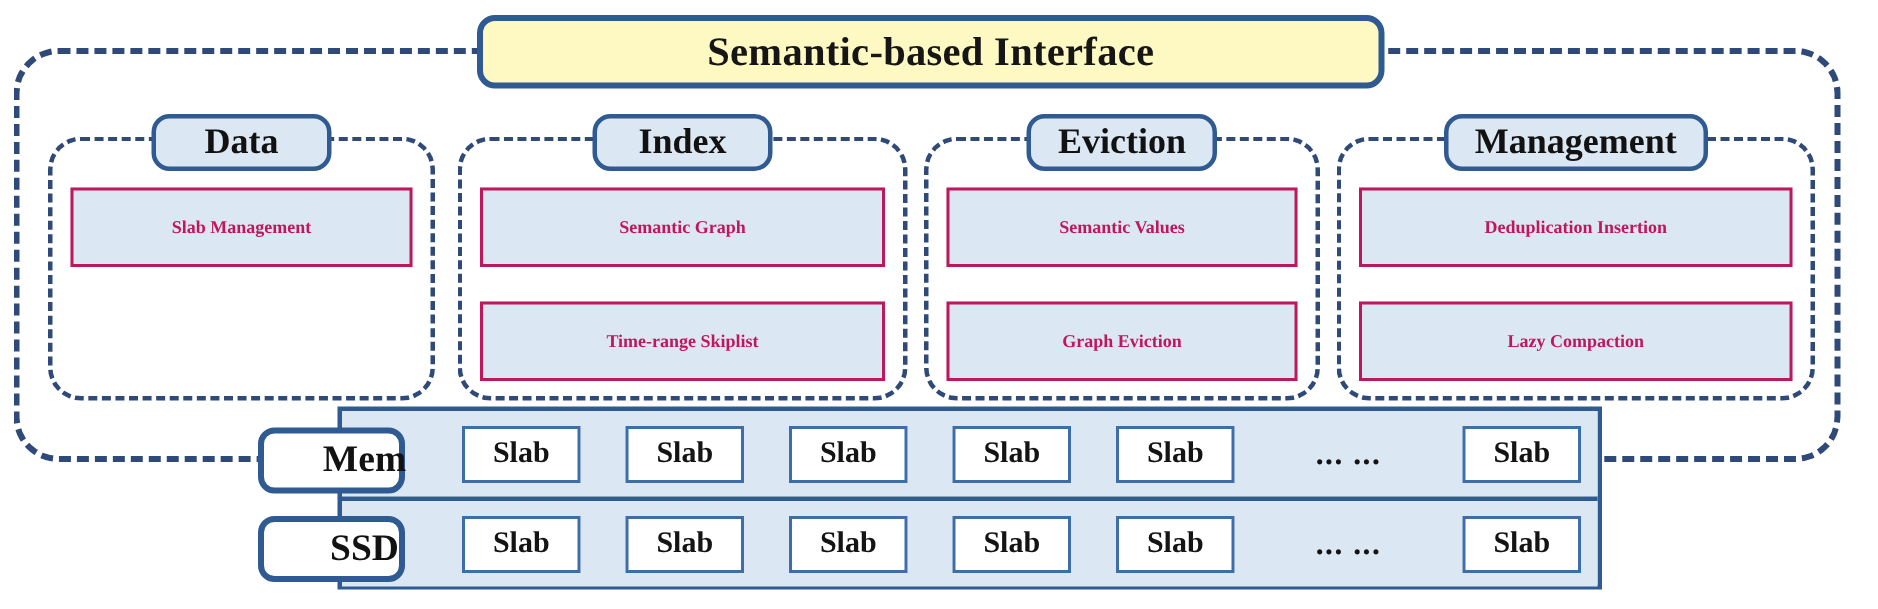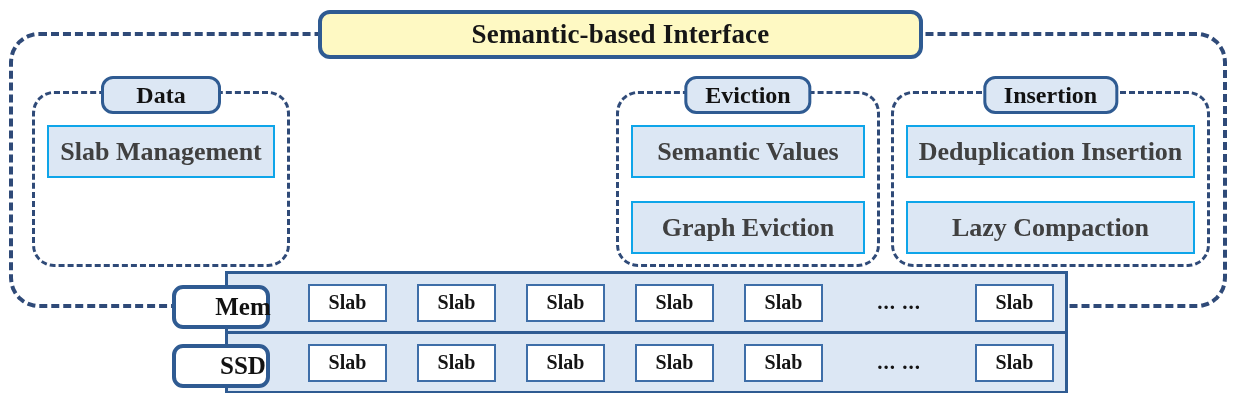--- a/index.html
+++ b/index.html
@@ -93,27 +93,27 @@
     font-size: 24px;
     font-weight: bold;
     color: #121212;
     white-space: nowrap;
     z-index: 4;
   }
   .item-box {
     box-sizing: border-box;
     height: 53px;
     background: #dce7f4;
-    border: 2px solid #0ea5e9;
-    display: flex;
-    align-items: center;
-    justify-content: center;
-    font-size: 26px;
-    font-weight: bold;
-    color: #404040;
+    border: 2px solid #be185d;
+    display: flex;
+    align-items: center;
+    justify-content: center;
+    font-size: 12px;
+    font-weight: bold;
+    color: #be185d;
     white-space: nowrap;
   }
 
   .group.g0 { left: 32px;  width: 258px; }
   .group.g1 { left: 305px; width: 300px; }
   .group.g2 { left: 616px; width: 264px; }
   .group.g3 { left: 891px; width: 319px; }
 
   
   .storage {
@@ -208,31 +208,38 @@
     <span>Semantic-based Interface</span>
   </div>
 
   <div class="group g0">
     <div class="group-title">Data</div>
     <div class="group-body">
       <div class="item-box">Slab Management</div>
     </div>
   </div>
 
+  <div class="group g1">
+    <div class="group-title">Index</div>
+    <div class="group-body">
+      <div class="item-box">Semantic Graph</div>
+      <div class="item-box">Time-range Skiplist</div>
+    </div>
+  </div>
 
   <div class="group g2">
     <div class="group-title">Eviction</div>
     <div class="group-body">
       <div class="item-box">Semantic Values</div>
       <div class="item-box">Graph Eviction</div>
     </div>
   </div>
 
   <div class="group g3">
-    <div class="group-title">Insertion</div>
+    <div class="group-title">Management</div>
     <div class="group-body">
       <div class="item-box">Deduplication Insertion</div>
       <div class="item-box">Lazy Compaction</div>
     </div>
   </div>
 
   <div class="storage">
 
     <div class="tier-row mem">
       <div class="slab-strip">

